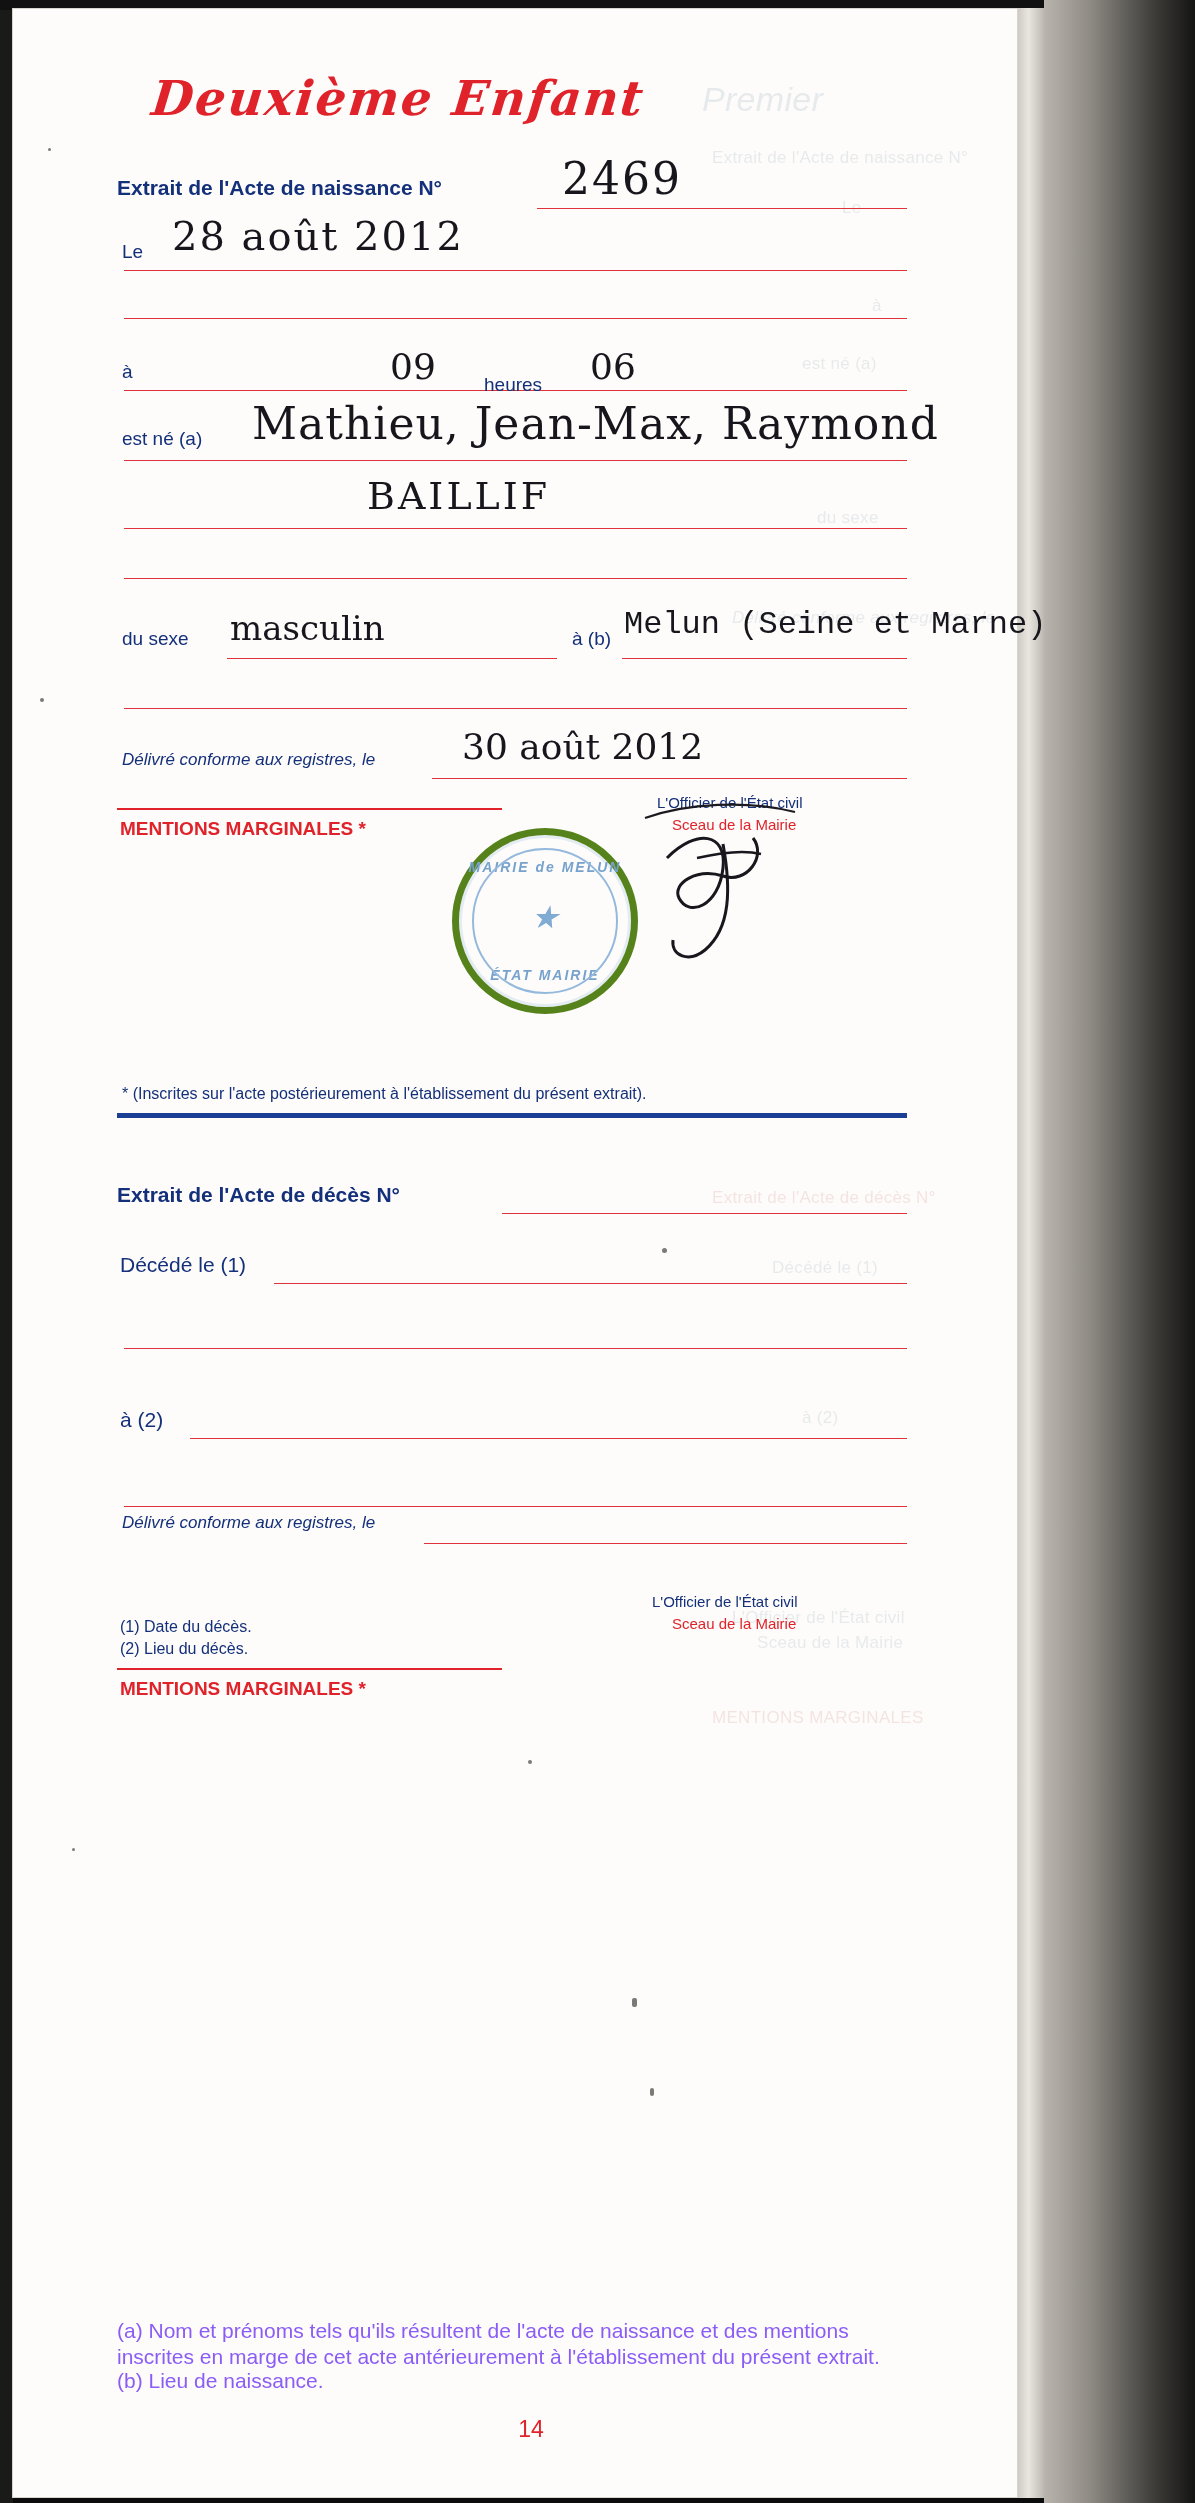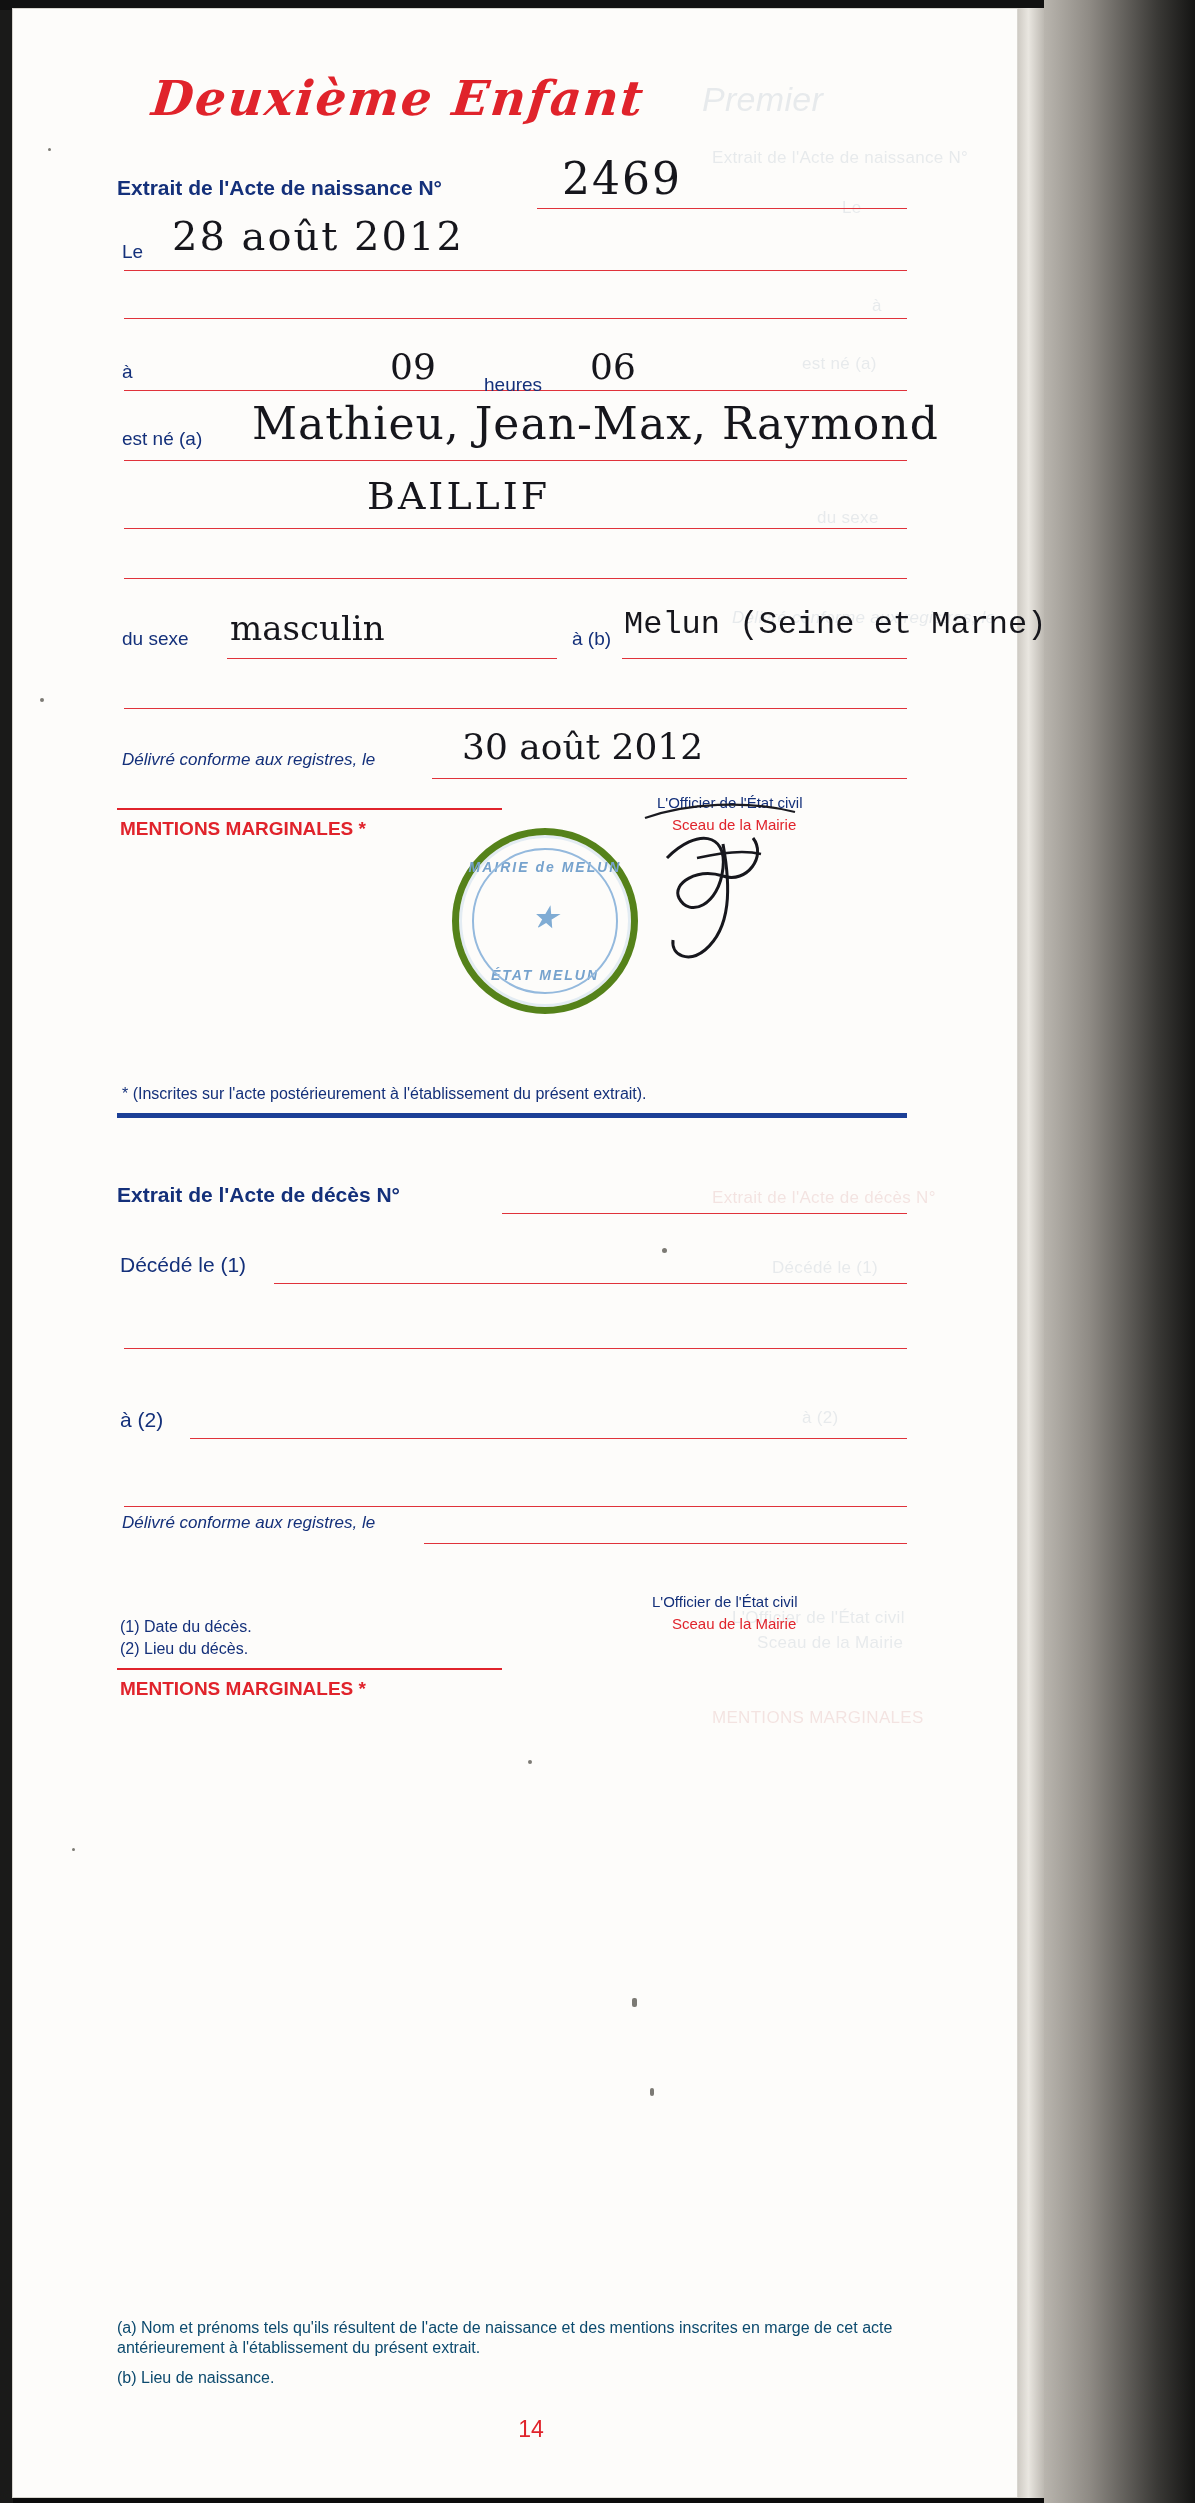--- a/index.html
+++ b/index.html
@@ -177,22 +177,22 @@
     width: 1006px;
     text-align: center;
     top: 2408px;
     color: #e0232b;
     font-size: 23px;
     margin-left: 16px;
   }
 
   .footnote {
     position: absolute;
-    color: #0c4a6e;
-    font-size: 16px;
+    color: #8b5cf6;
+    font-size: 21px;
     line-height: 1.25;
   }
   .speck {
     position: absolute;
     background: #7c7a74;
     border-radius: 50%;
   }
 </style>
 </head>
 <body>
@@ -270,21 +270,21 @@
 
     <div class="lbl small" style="left:645px; top:786px;">L'Officier de l'État civil</div>
     <div class="lbl small redn" style="left:660px; top:808px;">Sceau de la Mairie</div>
 
     <div class="lbl red" style="left:108px; top:810px; font-size:19px;">MENTIONS MARGINALES *</div>
     <div class="rule short-red" style="left:105px; top:800px; width:385px;"></div>
 
     <div class="stamp">
       <div class="stamp-text-top">MAIRIE de MELUN</div>
       <div class="stamp-core">★</div>
-      <div class="stamp-text-bottom">ÉTAT MELUN</div>
+      <div class="stamp-text-bottom">ÉTAT MAIRIE</div>
     </div>
 
     <div class="signature">
       <svg width="180" height="170" viewBox="0 0 180 170">
         <path d="M18 20 C60 5, 120 2, 168 14" stroke="#1a1a20" stroke-width="2.2" fill="none"></path>
         <path d="M40 60 C70 30, 100 35, 96 70 C92 108, 62 120, 52 100 C45 85, 70 70, 96 78 C120 86, 140 58, 126 40" stroke="#17171d" stroke-width="3" fill="none"></path>
         <path d="M96 46 C104 90, 104 130, 78 152 C62 165, 44 158, 46 142" stroke="#17171d" stroke-width="3" fill="none"></path>
         <path d="M70 60 C96 54, 118 52, 134 56" stroke="#17171d" stroke-width="2.4" fill="none"></path>
       </svg>
     </div>

